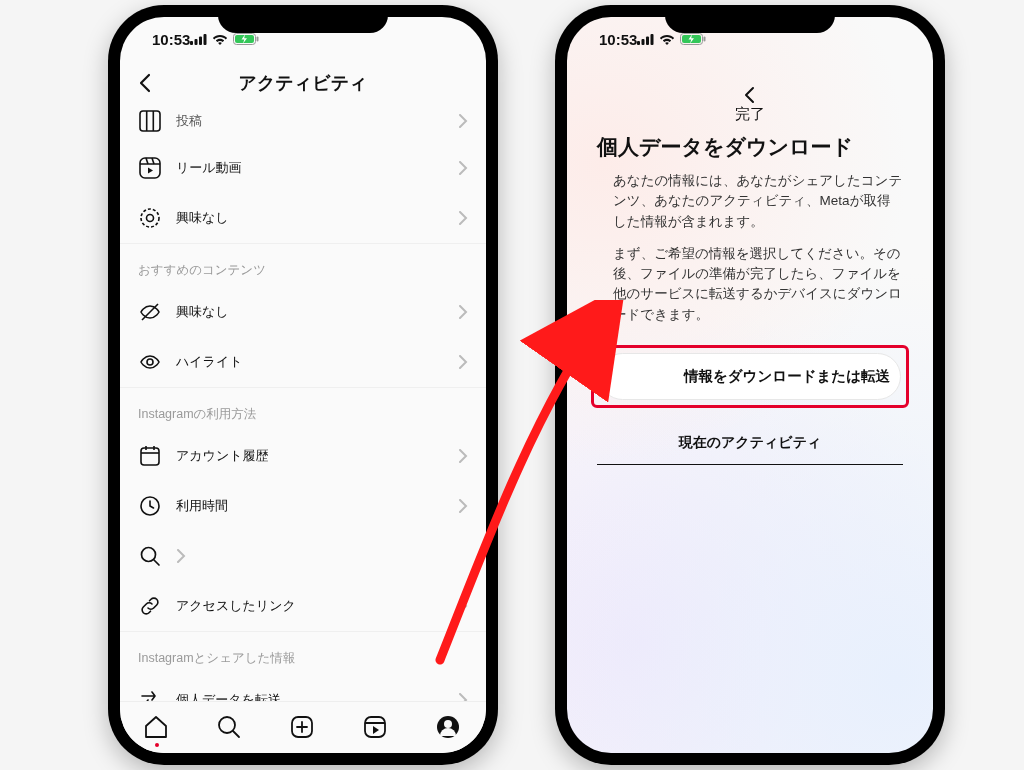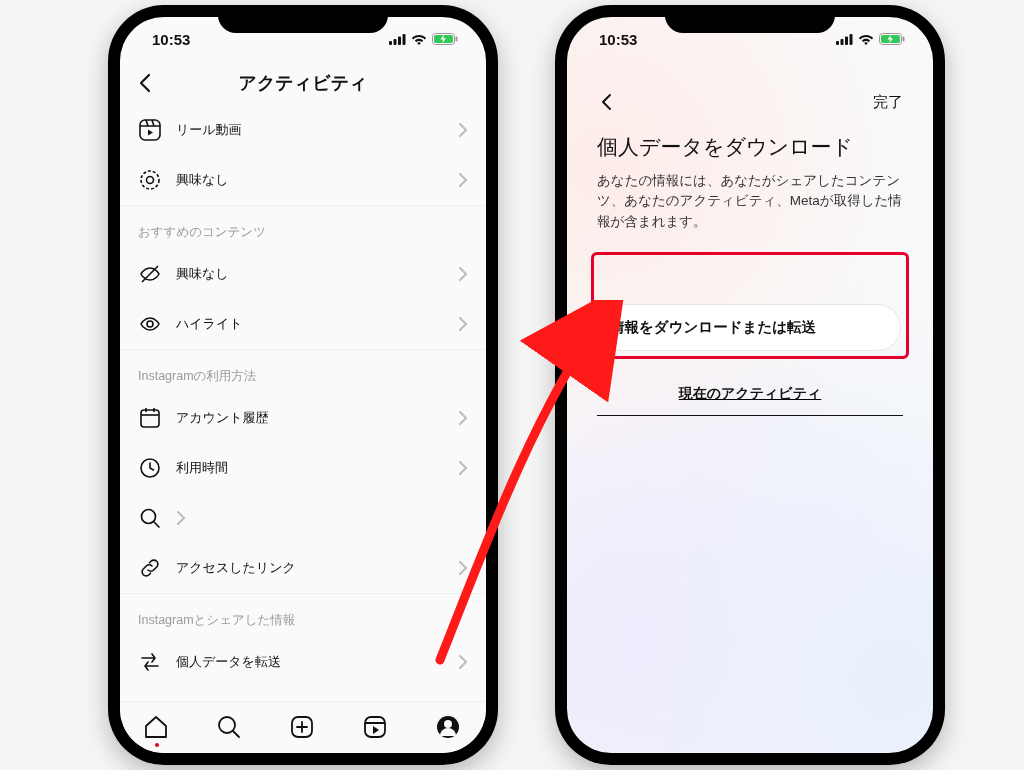--- a/index.html
+++ b/index.html
@@ -36,21 +36,21 @@
                 radial-gradient(circle at 20% 85%, #f0e8fb 0%, transparent 50%),
                 #f9f9f9;
   }
   .notch {
     position: absolute; top: 0; left: 50%; transform: translateX(-50%);
     width: 170px; height: 28px; background: #000;
     border-bottom-left-radius: 18px; border-bottom-right-radius: 18px;
     z-index: 5;
   }
   .status-bar {
-    height: 44px; display: flex; justify-content: space-between; align-items: center;
+    height: 44px; display: flex; justify-content: flex-start; align-items: center;
     padding: 0 28px 0 32px; font-size: 15px; font-weight: 600; color: #111;
   }
   .status-right { display: flex; align-items: center; gap: 5px; }
   .status-right svg { display: block; }
 
   
   .nav-header {
     height: 44px; display:flex; align-items:center; justify-content:center;
     position: relative; background:#fafafa;
   }
@@ -86,32 +86,32 @@
   .tabbar .tab { width:28px; height:28px; position:relative; }
   .tabbar .dot { position:absolute; bottom:-5px; left:50%; transform:translateX(-50%);
     width:4px; height:4px; border-radius:50%; background:#e4002b;}
 
   
   .modal-wrap { flex:1; padding: 10px 12px 12px 12px; display:flex; }
   .modal {
     flex:1; border-radius:16px; padding: 14px 18px 18px 18px;
     display:flex; flex-direction:column;
   }
-  .modal-top { display:flex; justify-content:space-between; align-items:center; height:34px; }
+  .modal-top { display:flex; justify-content:space-between; align-items:center; height:34px;flex-direction:column; }
   .modal-top .back { width:20px; height:20px; }
   .modal-top .done { font-size:15px; color:#111; }
-  .modal h1 { font-size:21px; font-weight:400; margin:14px 0 10px 0; color:#111;}
-  .modal p  { font-size:13.5px; line-height:1.5; color:#333; margin-bottom:12px;}
+  .modal h1 { font-size:21px; font-weight:700; margin:14px 0 10px 0; color:#111;}
+  .modal p  { font-size:13.5px; line-height:1.5; color:#333; margin-bottom:12px;margin-left:16px;}
   .pill-wrap { margin:8px -6px 10px -6px;}
   .pill {
     background:#fff; border:1px solid #e7e7e7; border-radius:999px;
-    text-align:left; padding:13px 10px; font-size:14.5px; font-weight:600; color:#111;margin-top:44px;
+    text-align:right; padding:13px 10px; font-size:14.5px; font-weight:600; color:#111;
   }
   .pill-hl { border:3px solid #e4002b; border-radius:6px; padding:5px;}
-  .tabs2 { display:flex; margin-top:6px;text-decoration:underline; }
+  .tabs2 { display:flex; margin-top:6px; }
   .tabs2 .t { flex:1; text-align:center; font-size:14px; padding:10px 0 12px 0; color:#777;}
   .tabs2 .t.active { color:#111; font-weight:600; border-bottom:1.5px solid #111;}
 
   
   .arrow-overlay {
     position:absolute; left:420px; top:300px; z-index:50; pointer-events:none;
   }
 </style>
 </head>
 <body>
@@ -143,20 +143,33 @@
     <div class="nav-header">
       <span class="back">
         <svg width="24" height="24" viewBox="0 0 24 24">
             <path d="M15 4l-8 8 8 8" stroke="#111" stroke-width="2.2" fill="none" stroke-linecap="round" stroke-linejoin="round"></path>
           </svg>
       </span>
       <span class="title">アクティビティ</span>
     </div>
 
     <div class="scroll">
+      <div class="row truncated-row">
+        <span class="icon">
+            <svg width="22" height="22" viewBox="0 0 22 22">
+              <rect x="1" y="1" width="20" height="20" rx="3" fill="none" stroke="#111" stroke-width="1.6"></rect>
+              <line x1="7.7" y1="1" x2="7.7" y2="21" stroke="#111" stroke-width="1.6"></line>
+              <line x1="14.3" y1="1" x2="14.3" y2="21" stroke="#111" stroke-width="1.6"></line>
+            </svg>
+          </span>
+        <span class="label">投稿</span>
+        <span class="chev"><svg width="10" height="14" viewBox="0 0 10 14">
+              <path d="M2 1l6 6-6 6" stroke="#bbb" stroke-width="2" fill="none" stroke-linecap="round"></path>
+            </svg></span>
+      </div>
 
       <div class="row">
         <span class="icon">
             <svg width="22" height="22" viewBox="0 0 22 22">
               <rect x="1" y="1" width="20" height="20" rx="5" fill="none" stroke="#111" stroke-width="1.6"></rect>
               <line x1="1" y1="7" x2="21" y2="7" stroke="#111" stroke-width="1.6"></line>
               <line x1="7" y1="1" x2="9" y2="7" stroke="#111" stroke-width="1.6"></line>
               <line x1="13" y1="1" x2="15" y2="7" stroke="#111" stroke-width="1.6"></line>
               <path d="M9 10.5l5 3-5 3z" fill="#111"></path>
             </svg>
@@ -339,20 +352,21 @@
         <div class="modal-top">
           <span class="back">
             <svg width="20" height="20" viewBox="0 0 20 20">
                 <path d="M13 3l-7 7 7 7" stroke="#111" stroke-width="2" fill="none" stroke-linecap="round" stroke-linejoin="round"></path>
               </svg>
           </span>
           <span class="done">完了</span>
         </div>
         <h1>個人データをダウンロード</h1>
         <p>あなたの情報には、あなたがシェアしたコンテンツ、あなたのアクティビティ、Metaが取得した情報が含まれます。</p>
+        <p>まず、ご希望の情報を選択してください。その後、ファイルの準備が完了したら、ファイルを他のサービスに転送するかデバイスにダウンロードできます。</p>
         <div class="pill-wrap">
           <div class="pill-hl">
             <div class="pill">情報をダウンロードまたは転送</div>
           </div>
         </div>
         <div class="tabs2">
           <div class="t active">現在のアクティビティ</div>
         </div>
       </div>
     </div>

